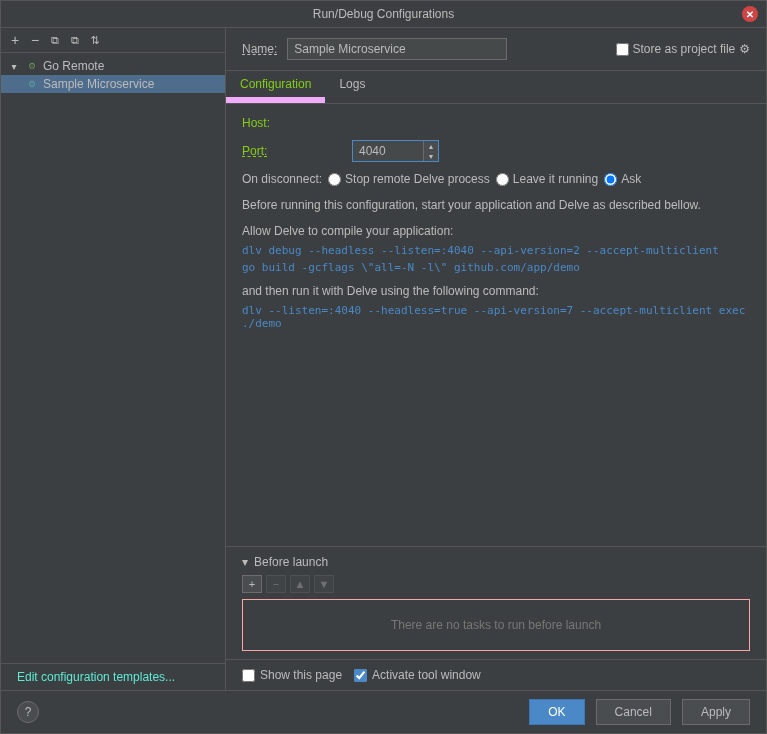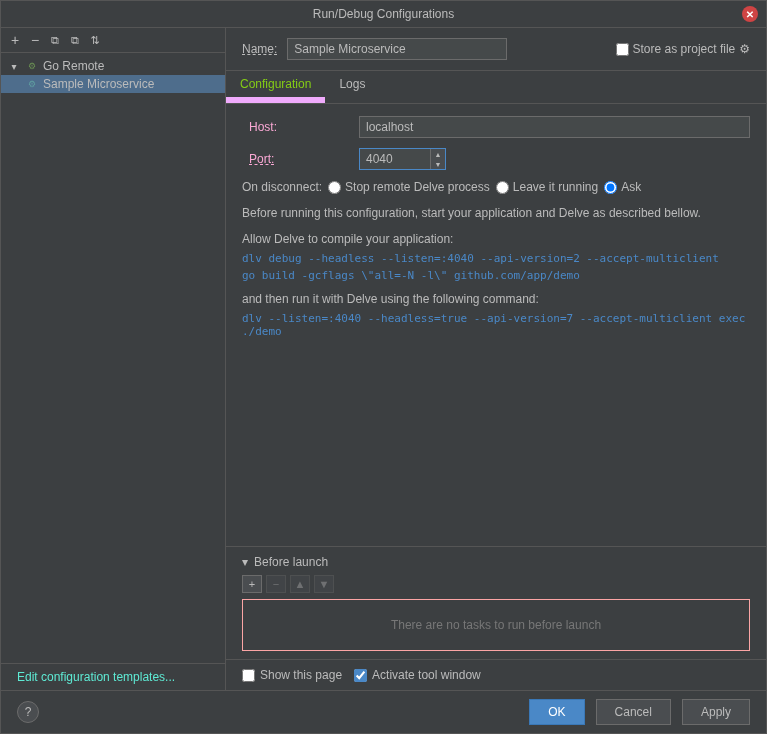--- a/index.html
+++ b/index.html
@@ -180,23 +180,22 @@
       overflow-y: auto;
       padding: 12px 16px;
     }
     .form-row {
       display: flex;
       align-items: center;
       margin-bottom: 10px;
     }
     .form-label {
       width: 110px;
-      color: #f9a8d4;
-      flex-shrink: 0;
-      margin-left: 7px;
+      color: #84cc16;
+      flex-shrink: 0;
     }
     .form-label.underline {
       text-decoration: underline;
       text-decoration-style: dashed;
     }
     .form-input {
       border: 1px solid #6b6b6b;
       background: #45494a;
       color: #bbbbbb;
       padding: 3px 6px;
@@ -437,21 +436,20 @@
 
       <div class="tabs">
         <div class="tab active">Configuration</div>
         <div class="tab">Logs</div>
       </div>
 
       <div class="tab-content">
 
         <div class="form-row">
           <span class="form-label">Host:</span>
-          <input type="text" class="form-input" value="localhost" style="">
         </div>
 
         <div class="form-row">
           <span class="form-label underline">Port:</span>
           <div class="port-wrapper">
             <input type="text" class="port-input" value="4040" style="">
             <div class="port-spinners">
               <button class="spin-btn">▲</button>
               <button class="spin-btn">▼</button>
             </div>

